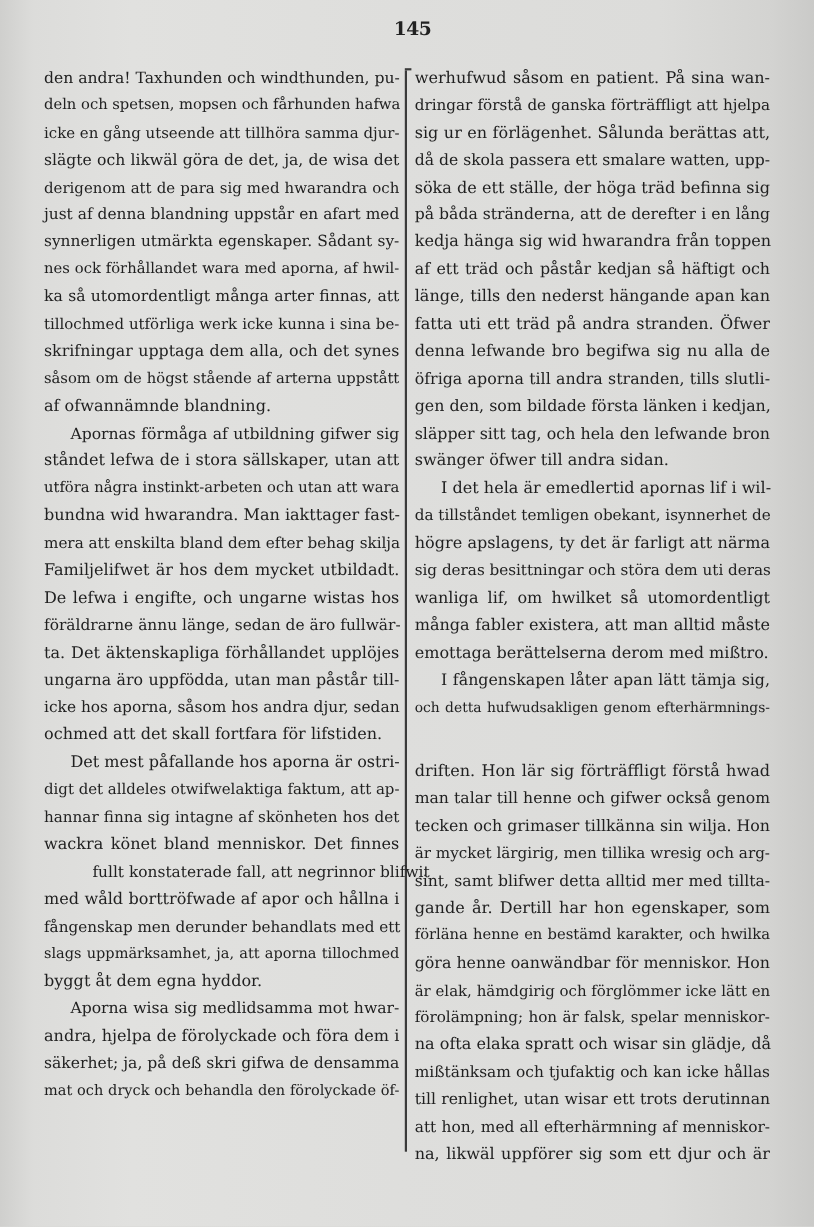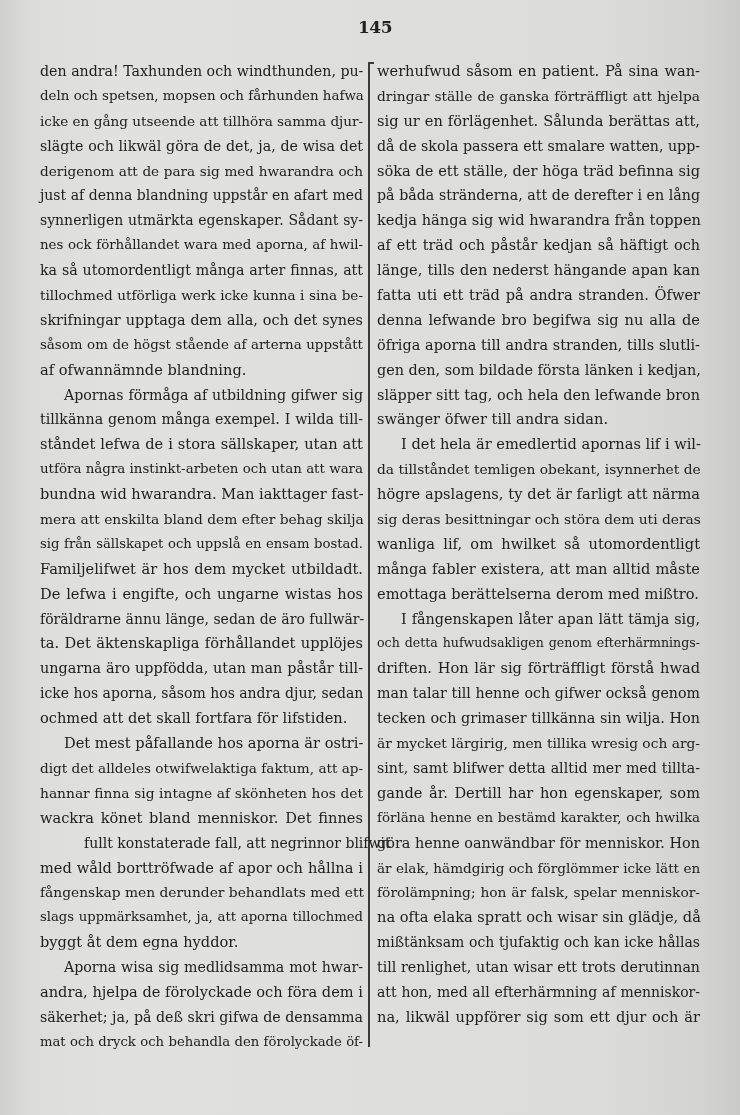--- a/index.html
+++ b/index.html
@@ -98,26 +98,24 @@
       <span class="line" style="font-size: 13.6px;">derigenom att de para sig med hwarandra och</span>
       <span class="line" style="font-size: 14px;">just af denna blandning uppstår en afart med</span>
       <span class="line" style="font-size: 14px;">synnerligen utmärkta egenskaper. Sådant sy-</span>
       <span class="line" style="font-size: 13.4px;">nes ock förhållandet wara med aporna, af hwil-</span>
       <span class="line" style="font-size: 14.2px;">ka så utomordentligt många arter finnas, att</span>
       <span class="line" style="font-size: 13.6px;">tillochmed utförliga werk icke kunna i sina be-</span>
       <span class="line" style="font-size: 14.4px;">skrifningar upptaga dem alla, och det synes</span>
       <span class="line" style="font-size: 13.4px;">såsom om de högst stående af arterna uppstått</span>
       <span class="line last" style="font-size: 14.6px;">af ofwannämnde blandning.</span>
       <span class="line indent" style="font-size: 14.2px;">Apornas förmåga af utbildning gifwer sig</span>
-      <span class="line" style="font-size: 14.2px;">tillkänna genom många exempel. I wilda till-</span>
       <span class="line" style="font-size: 14.6px;">ståndet lefwa de i stora sällskaper, utan att</span>
       <span class="line" style="font-size: 13.4px;">utföra några instinkt-arbeten och utan att wara</span>
       <span class="line" style="font-size: 14.6px;">bundna wid hwarandra. Man iakttager fast-</span>
       <span class="line" style="font-size: 13.8px;">mera att enskilta bland dem efter behag skilja</span>
-      <span class="line" style="font-size: 13.2px;">sig från sällskapet och uppslå en ensam bostad.</span>
       <span class="line" style="font-size: 14.6px;">Familjelifwet är hos dem mycket utbildadt.</span>
       <span class="line" style="font-size: 14.6px;">De lefwa i engifte, och ungarne wistas hos</span>
       <span class="line" style="font-size: 14px;">föräldrarne ännu länge, sedan de äro fullwär-</span>
       <span class="line" style="font-size: 14.6px;">ta. Det äktenskapliga förhållandet upplöjes</span>
       <span class="line" style="font-size: 14.4px;">ungarna äro uppfödda, utan man påstår till-</span>
       <span class="line" style="font-size: 14px;">icke hos aporna, såsom hos andra djur, sedan</span>
       <span class="line last" style="font-size: 14.6px;">ochmed att det skall fortfara för lifstiden.</span>
       <span class="line indent" style="font-size: 14.6px;">Det mest påfallande hos aporna är ostri-</span>
       <span class="line" style="font-size: 13.6px;">digt det alldeles otwifwelaktiga faktum, att ap-</span>
       <span class="line" style="font-size: 13.8px;">hannar finna sig intagne af skönheten hos det</span>
@@ -127,21 +125,21 @@
       <span class="line" style="font-size: 13.8px;">fångenskap men derunder behandlats med ett</span>
       <span class="line" style="font-size: 13.2px;">slags uppmärksamhet, ja, att aporna tillochmed</span>
       <span class="line last" style="font-size: 14.6px;">byggt åt dem egna hyddor.</span>
       <span class="line indent" style="font-size: 14.2px;">Aporna wisa sig medlidsamma mot hwar-</span>
       <span class="line" style="font-size: 14.6px;">andra, hjelpa de förolyckade och föra dem i</span>
       <span class="line" style="font-size: 14.2px;">säkerhet; ja, på deß skri gifwa de densamma</span>
       <span class="line" style="font-size: 13.2px;">mat och dryck och behandla den förolyckade öf-</span>
     </div>
   <div class="column col-right" id="col-right">
       <span class="line" style="font-size: 14.6px;">werhufwud såsom en patient. På sina wan-</span>
-      <span class="line" style="font-size: 13.8px;">dringar ställe de ganska förträffligt att hjelpa</span>
+      <span class="line" style="font-size: 13.8px;">dringar förstå de ganska förträffligt att hjelpa</span>
       <span class="line" style="font-size: 14.6px;">sig ur en förlägenhet. Sålunda berättas att,</span>
       <span class="line" style="font-size: 14.2px;">då de skola passera ett smalare watten, upp-</span>
       <span class="line" style="font-size: 14.6px;">söka de ett ställe, der höga träd befinna sig</span>
       <span class="line" style="font-size: 14.2px;">på båda stränderna, att de derefter i en lång</span>
       <span class="line" style="font-size: 14.6px;">kedja hänga sig wid hwarandra från toppen</span>
       <span class="line" style="font-size: 14.4px;">af ett träd och påstår kedjan så häftigt och</span>
       <span class="line" style="font-size: 14.6px;">länge, tills den nederst hängande apan kan</span>
       <span class="line" style="font-size: 14.6px;">fatta uti ett träd på andra stranden. Öfwer</span>
       <span class="line" style="font-size: 14.6px;">denna lefwande bro begifwa sig nu alla de</span>
       <span class="line" style="font-size: 14.4px;">öfriga aporna till andra stranden, tills slutli-</span>
@@ -150,21 +148,21 @@
       <span class="line last" style="font-size: 14.6px;">swänger öfwer till andra sidan.</span>
       <span class="line indent" style="font-size: 14.6px;">I det hela är emedlertid apornas lif i wil-</span>
       <span class="line" style="font-size: 13.8px;">da tillståndet temligen obekant, isynnerhet de</span>
       <span class="line" style="font-size: 14.6px;">högre apslagens, ty det är farligt att närma</span>
       <span class="line" style="font-size: 13.8px;">sig deras besittningar och störa dem uti deras</span>
       <span class="line" style="font-size: 14.6px;">wanliga lif, om hwilket så utomordentligt</span>
       <span class="line" style="font-size: 14.6px;">många fabler existera, att man alltid måste</span>
       <span class="line last" style="font-size: 14.6px;">emottaga berättelserna derom med mißtro.</span>
       <span class="line indent" style="font-size: 14.4px;">I fångenskapen låter apan lätt tämja sig,</span>
       <span class="line" style="font-size: 12.6px;">och detta hufwudsakligen genom efterhärmnings-</span>
-      <span class="line" style="font-size: 14.6px;">driften. Hon lär sig förträffligt förstå hwad</span>
+      <span class="line" style="font-size: 14.6px; margin-top: 33px;">driften. Hon lär sig förträffligt förstå hwad</span>
       <span class="line" style="font-size: 14.2px;">man talar till henne och gifwer också genom</span>
       <span class="line" style="font-size: 14.4px;">tecken och grimaser tillkänna sin wilja. Hon</span>
       <span class="line" style="font-size: 13.8px;">är mycket lärgirig, men tillika wresig och arg-</span>
       <span class="line" style="font-size: 14.2px;">sint, samt blifwer detta alltid mer med tillta-</span>
       <span class="line" style="font-size: 14.6px;">gande år. Dertill har hon egenskaper, som</span>
       <span class="line" style="font-size: 13.4px;">förläna henne en bestämd karakter, och hwilka</span>
       <span class="line" style="font-size: 14.4px;">göra henne oanwändbar för menniskor. Hon</span>
       <span class="line" style="font-size: 13.6px;">är elak, hämdgirig och förglömmer icke lätt en</span>
       <span class="line" style="font-size: 13.8px;">förolämpning; hon är falsk, spelar menniskor-</span>
       <span class="line" style="font-size: 14.6px;">na ofta elaka spratt och wisar sin glädje, då</span>

